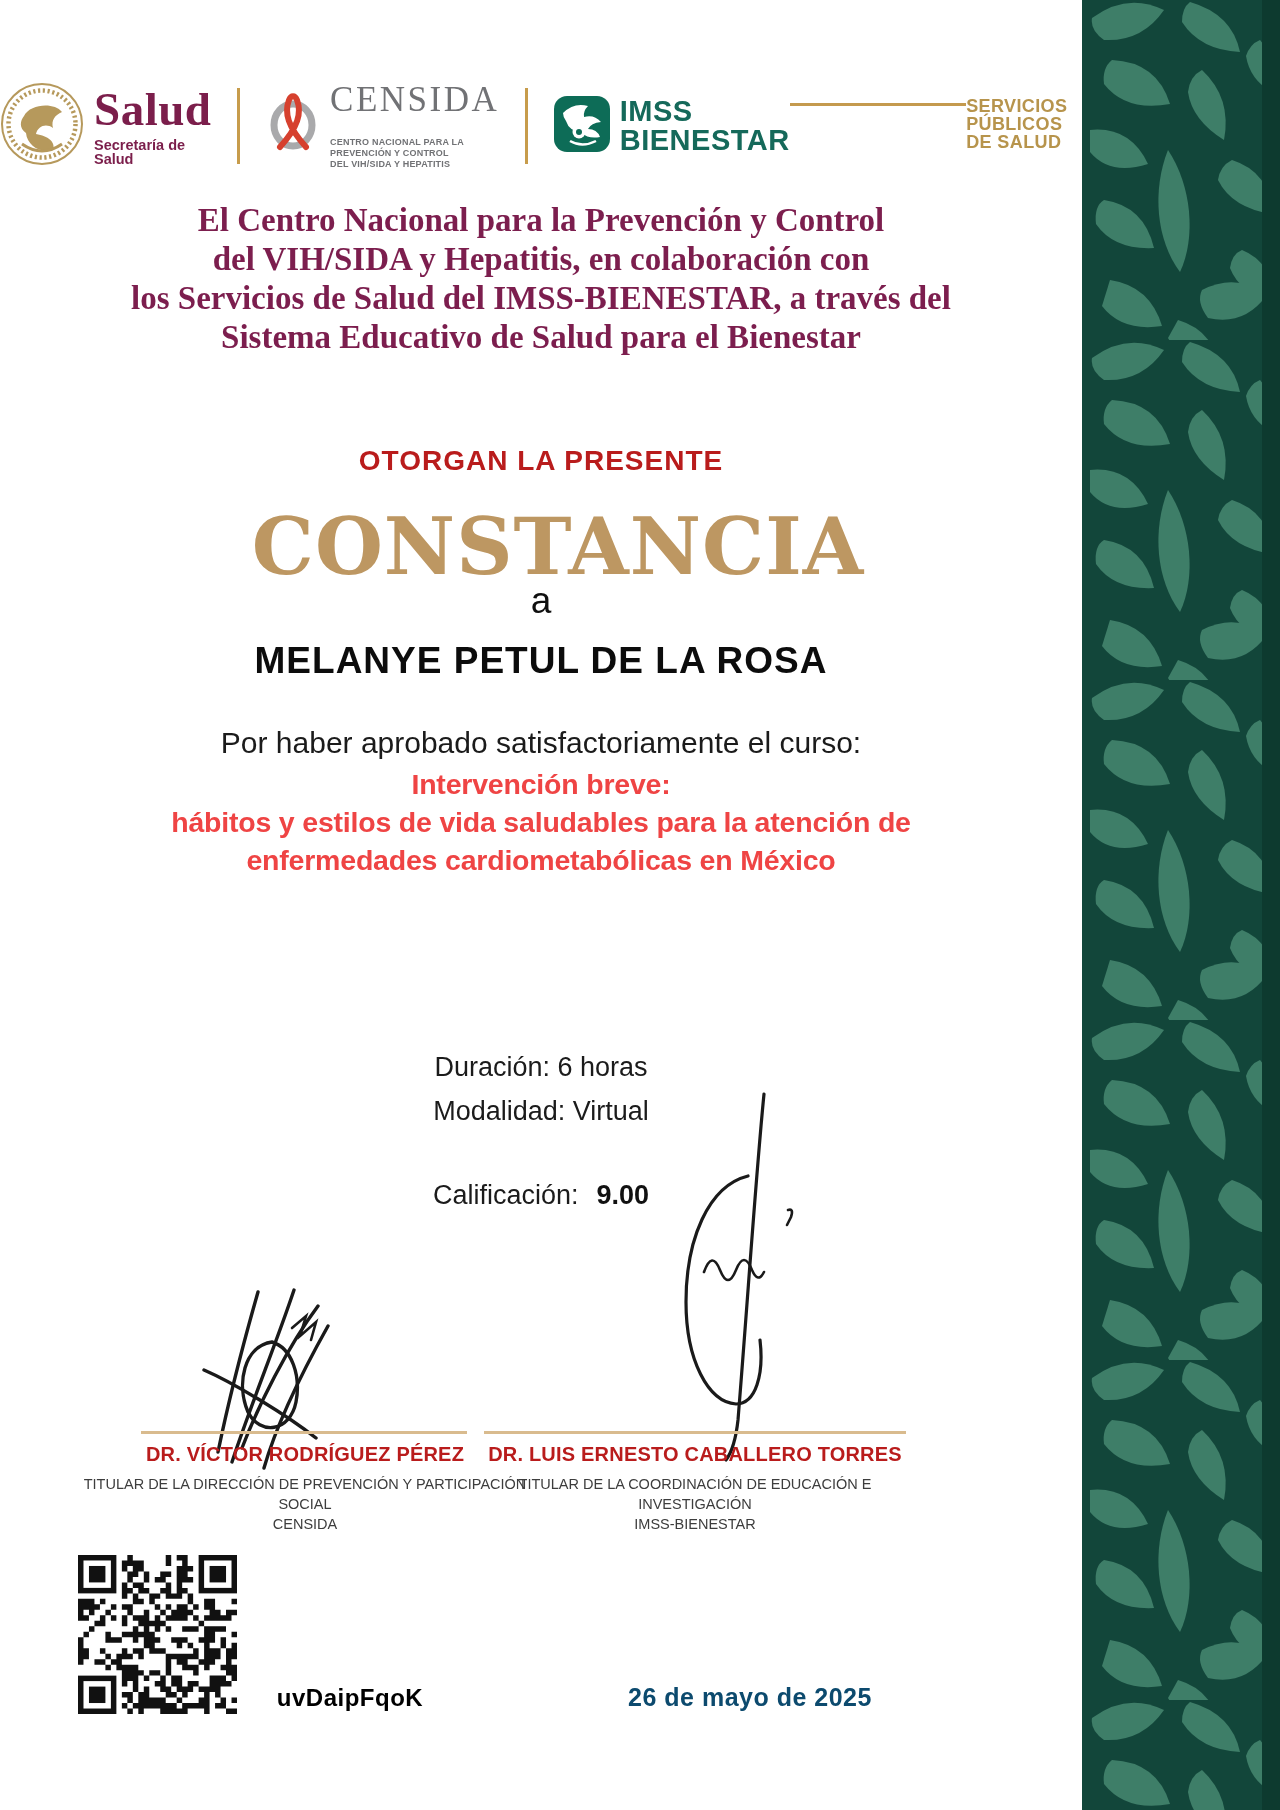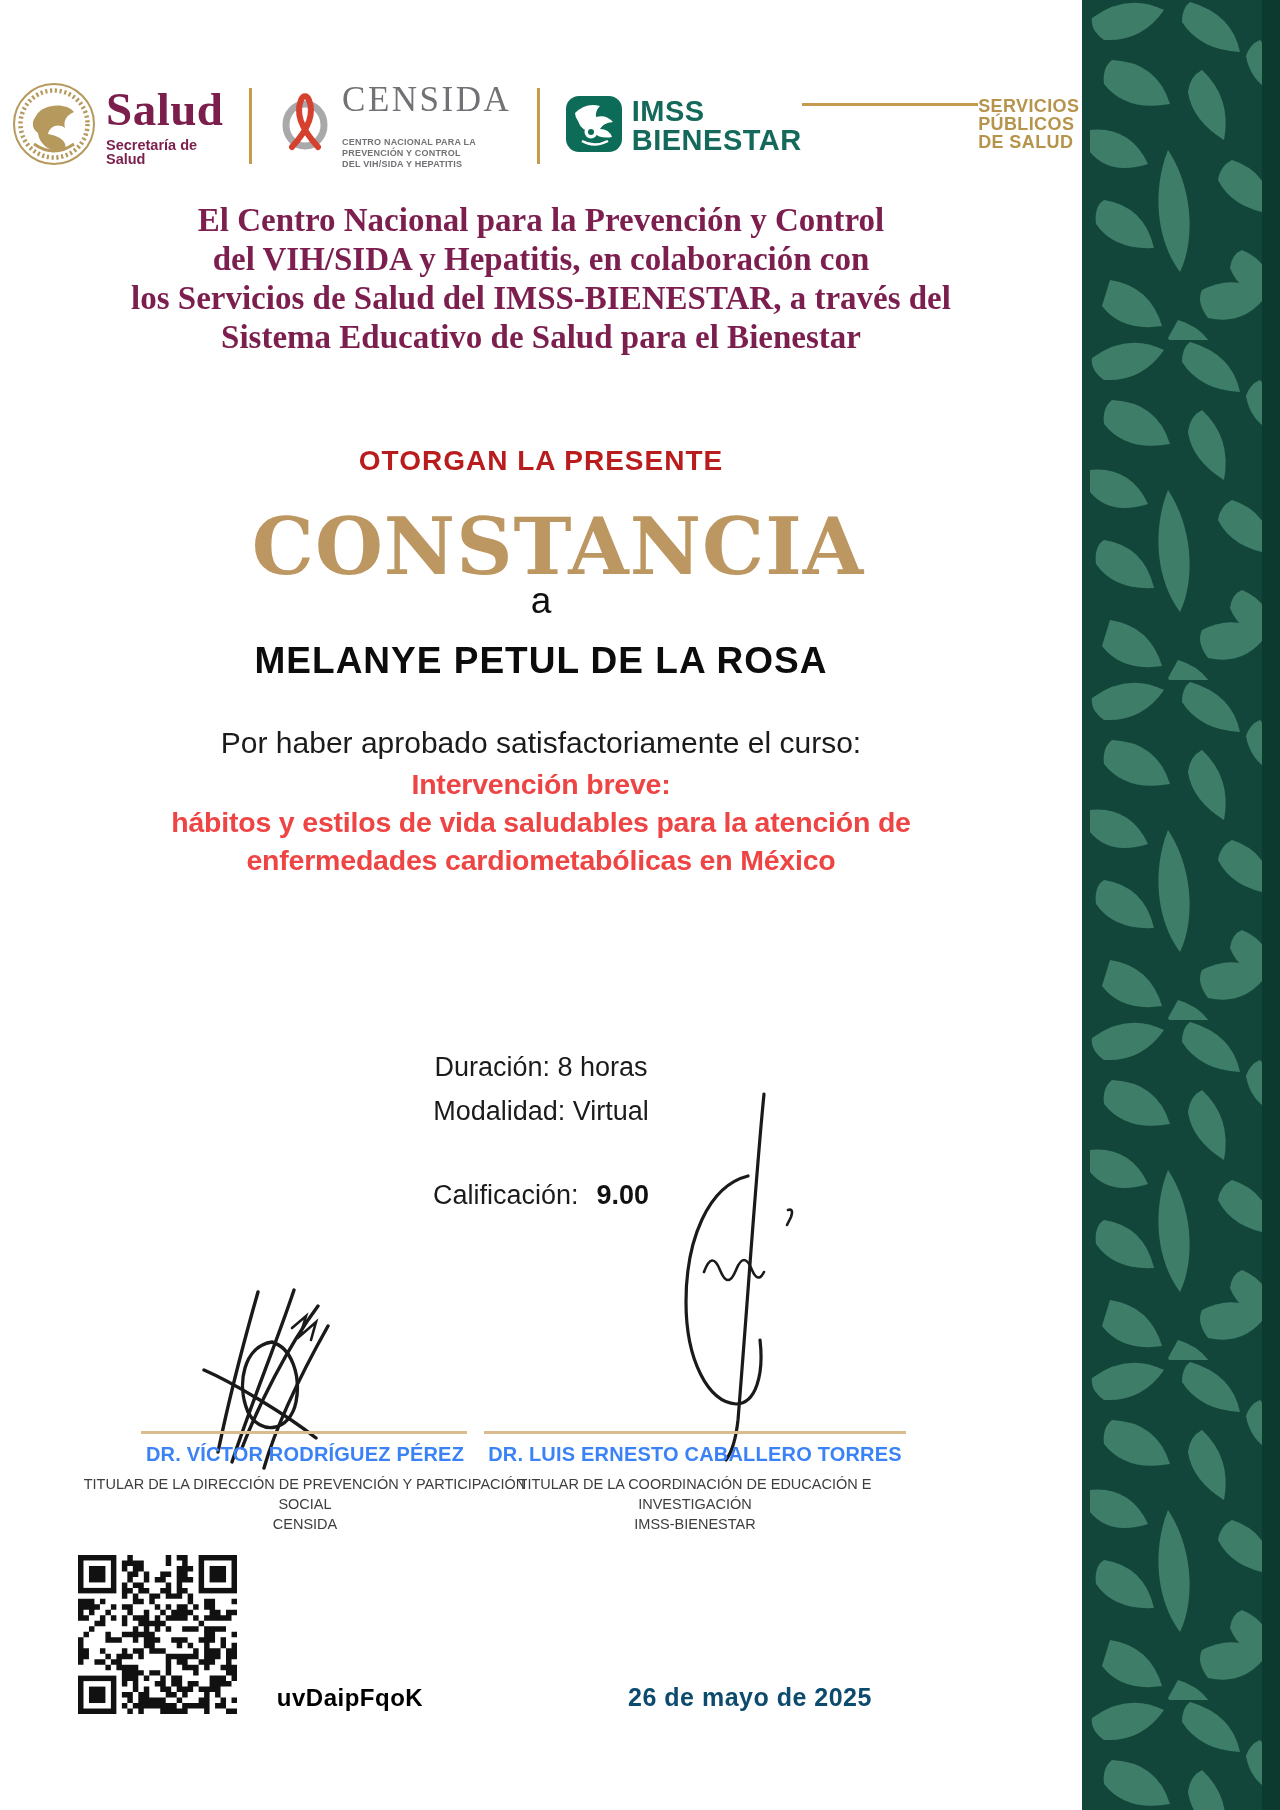--- a/index.html
+++ b/index.html
@@ -2,21 +2,21 @@
 <html><head>
 <meta charset="utf-8">
 <style>
   html,body{margin:0;padding:0;background:#ffffff;}
   .page{position:relative;width:1280px;height:1810px;background:#ffffff;overflow:hidden;
         font-family:"Liberation Sans",sans-serif;color:#111;}
   .content{position:absolute;left:0;top:0;width:1082px;height:100%;}
 
   
   .logos{position:absolute;top:82px;left:0;width:1082px;display:flex;justify-content:center;
-         align-items:center;gap:26px;padding-left:12px;}
+         align-items:center;gap:26px;}
   .logo{display:flex;align-items:center;gap:10px;}
   .vdiv{width:3px;height:76px;background:#c79c4c;}
   .salud-text{display:flex;flex-direction:column;line-height:1;}
   .salud-word{font-family:"Liberation Serif",serif;font-weight:bold;font-size:47px;color:#7b1e4b;letter-spacing:0.5px;}
   .salud-sub{font-size:14.5px;font-weight:bold;color:#7b1e4b;margin-top:5px;}
   .censida-text{display:flex;flex-direction:column;line-height:1;}
   .censida-word{font-family:"Liberation Serif",serif;font-size:35px;color:#717275;letter-spacing:2.5px;}
   .censida-sub{margin-top:20px;font-size:9px;font-weight:bold;color:#717275;line-height:11px;letter-spacing:0.2px;}
   .imss-text{display:flex;flex-direction:row;line-height:1;}
   .imss-word{font-size:29px;font-weight:bold;color:#15695a;letter-spacing:0.5px;}
@@ -38,21 +38,21 @@
   .grade{top:1180px;font-size:27px;color:#1b1b1b;}
   .grade b{margin-left:18px;color:#111;}
 
   
   .sigline{position:absolute;height:2.5px;background:#d9bb8e;top:1431px;}
   .sigline.l{left:141px;width:326px;}
   .sigline.r{left:484px;width:422px;}
   .sigblock{position:absolute;top:1443px;text-align:center;}
   .sigblock.l{left:60px;width:490px;}
   .sigblock.r{left:465px;width:460px;}
-  .signame{font-size:20px;font-weight:bold;color:#3b82f6;letter-spacing:0.2px;}
+  .signame{font-size:20px;font-weight:bold;color:#b91c1c;letter-spacing:0.2px;}
   .sigtitle{font-size:14.5px;color:#3d3d3d;line-height:20px;margin-top:8px;}
   .sigorg{font-size:14.5px;color:#3d3d3d;line-height:20px;}
   .sig-svg{position:absolute;}
   .sig-svg.l{left:196px;top:1284px;}
   .sig-svg.r{left:652px;top:1090px;}
 
   
   .qr{position:absolute;left:78px;top:1555px;width:159px;height:159px;}
   .code{position:absolute;left:240px;top:1684px;width:220px;text-align:center;
         font-size:24px;font-weight:bold;color:#000000;letter-spacing:0.5px;}
@@ -136,21 +136,21 @@
     <div class="center recipient">MELANYE PETUL DE LA ROSA</div>
 
     <div class="center course-intro">Por haber aprobado satisfactoriamente el curso:</div>
     <div class="center course-title">
       <div>Intervención breve:</div>
       <div>hábitos y estilos de vida saludables para la atención de</div>
       <div>enfermedades cardiometabólicas en México</div>
     </div>
 
     <div class="center details">
-      <div>Duración: 8 horas</div>
+      <div>Duración: 6 horas</div>
       <div>Modalidad: Virtual</div>
     </div>
 
     <div class="center grade">
       <span>Calificación:</span><b>9.00</b>
     </div>
 
     <span class="sig-svg l">
       <svg width="182" height="186" viewBox="0 0 182 186" fill="none" stroke="#1a1a1a" stroke-width="3.4" stroke-linecap="round">
         <path d="M62,8 C50,50 34,110 22,168"></path>

